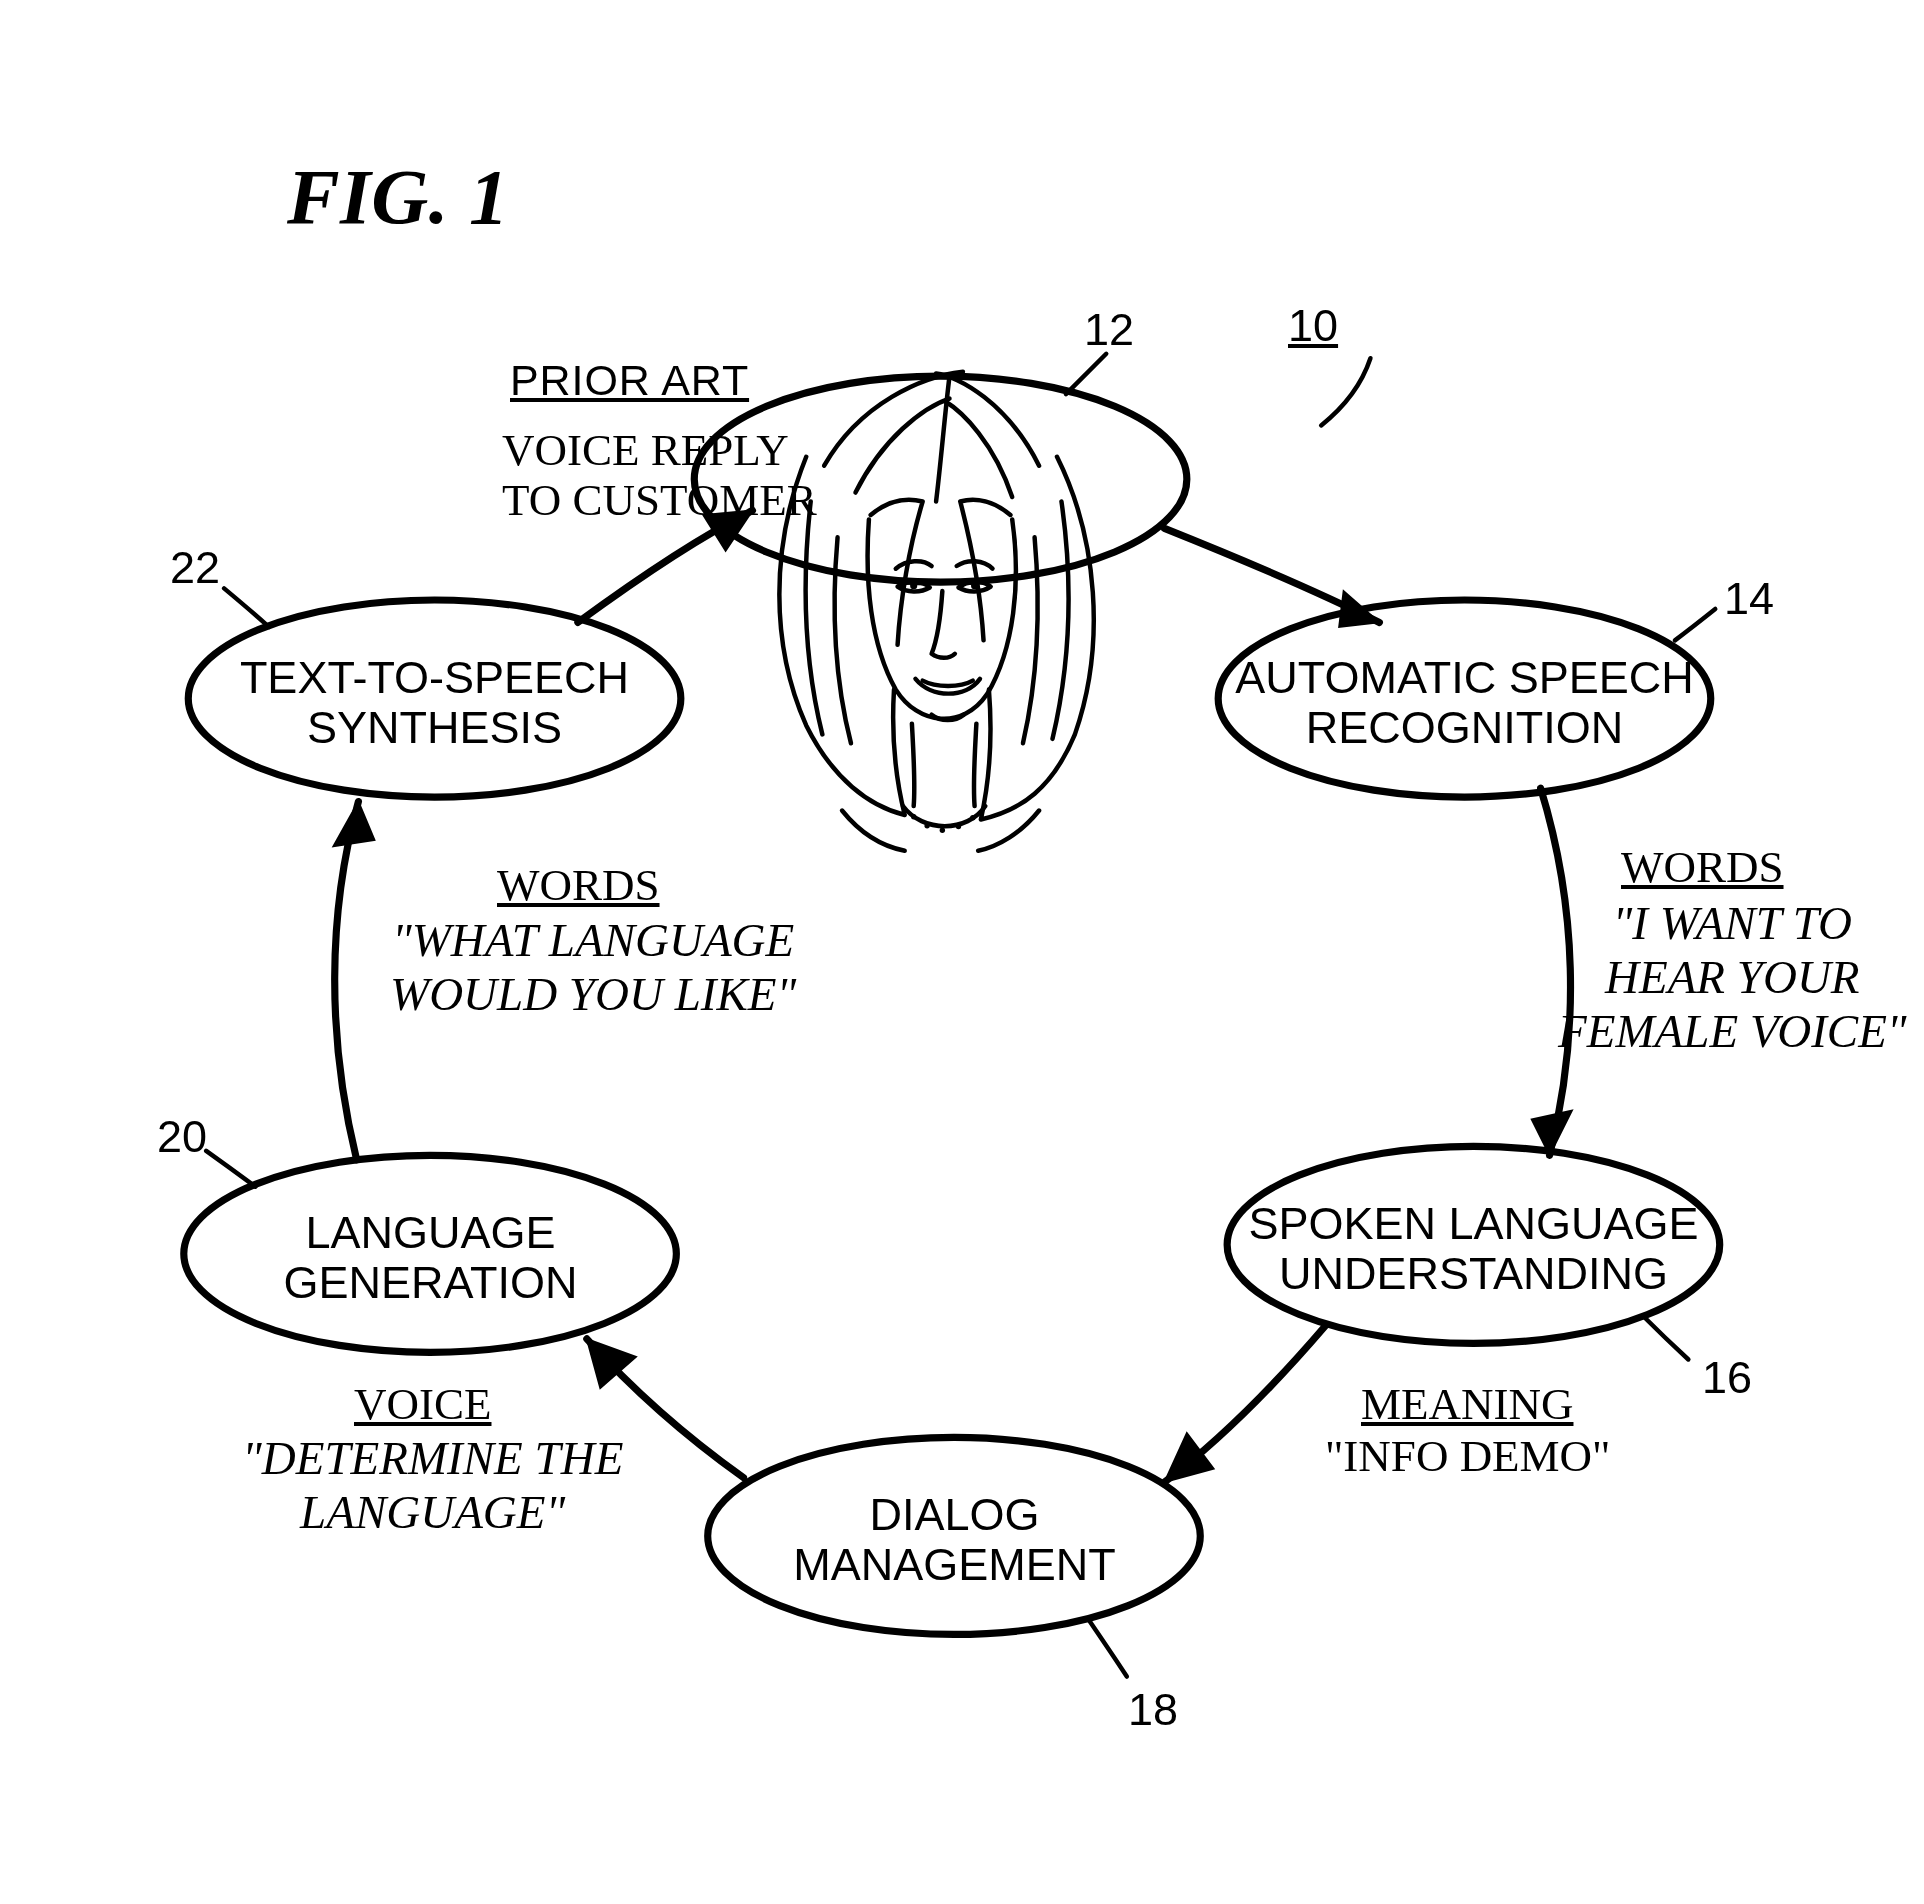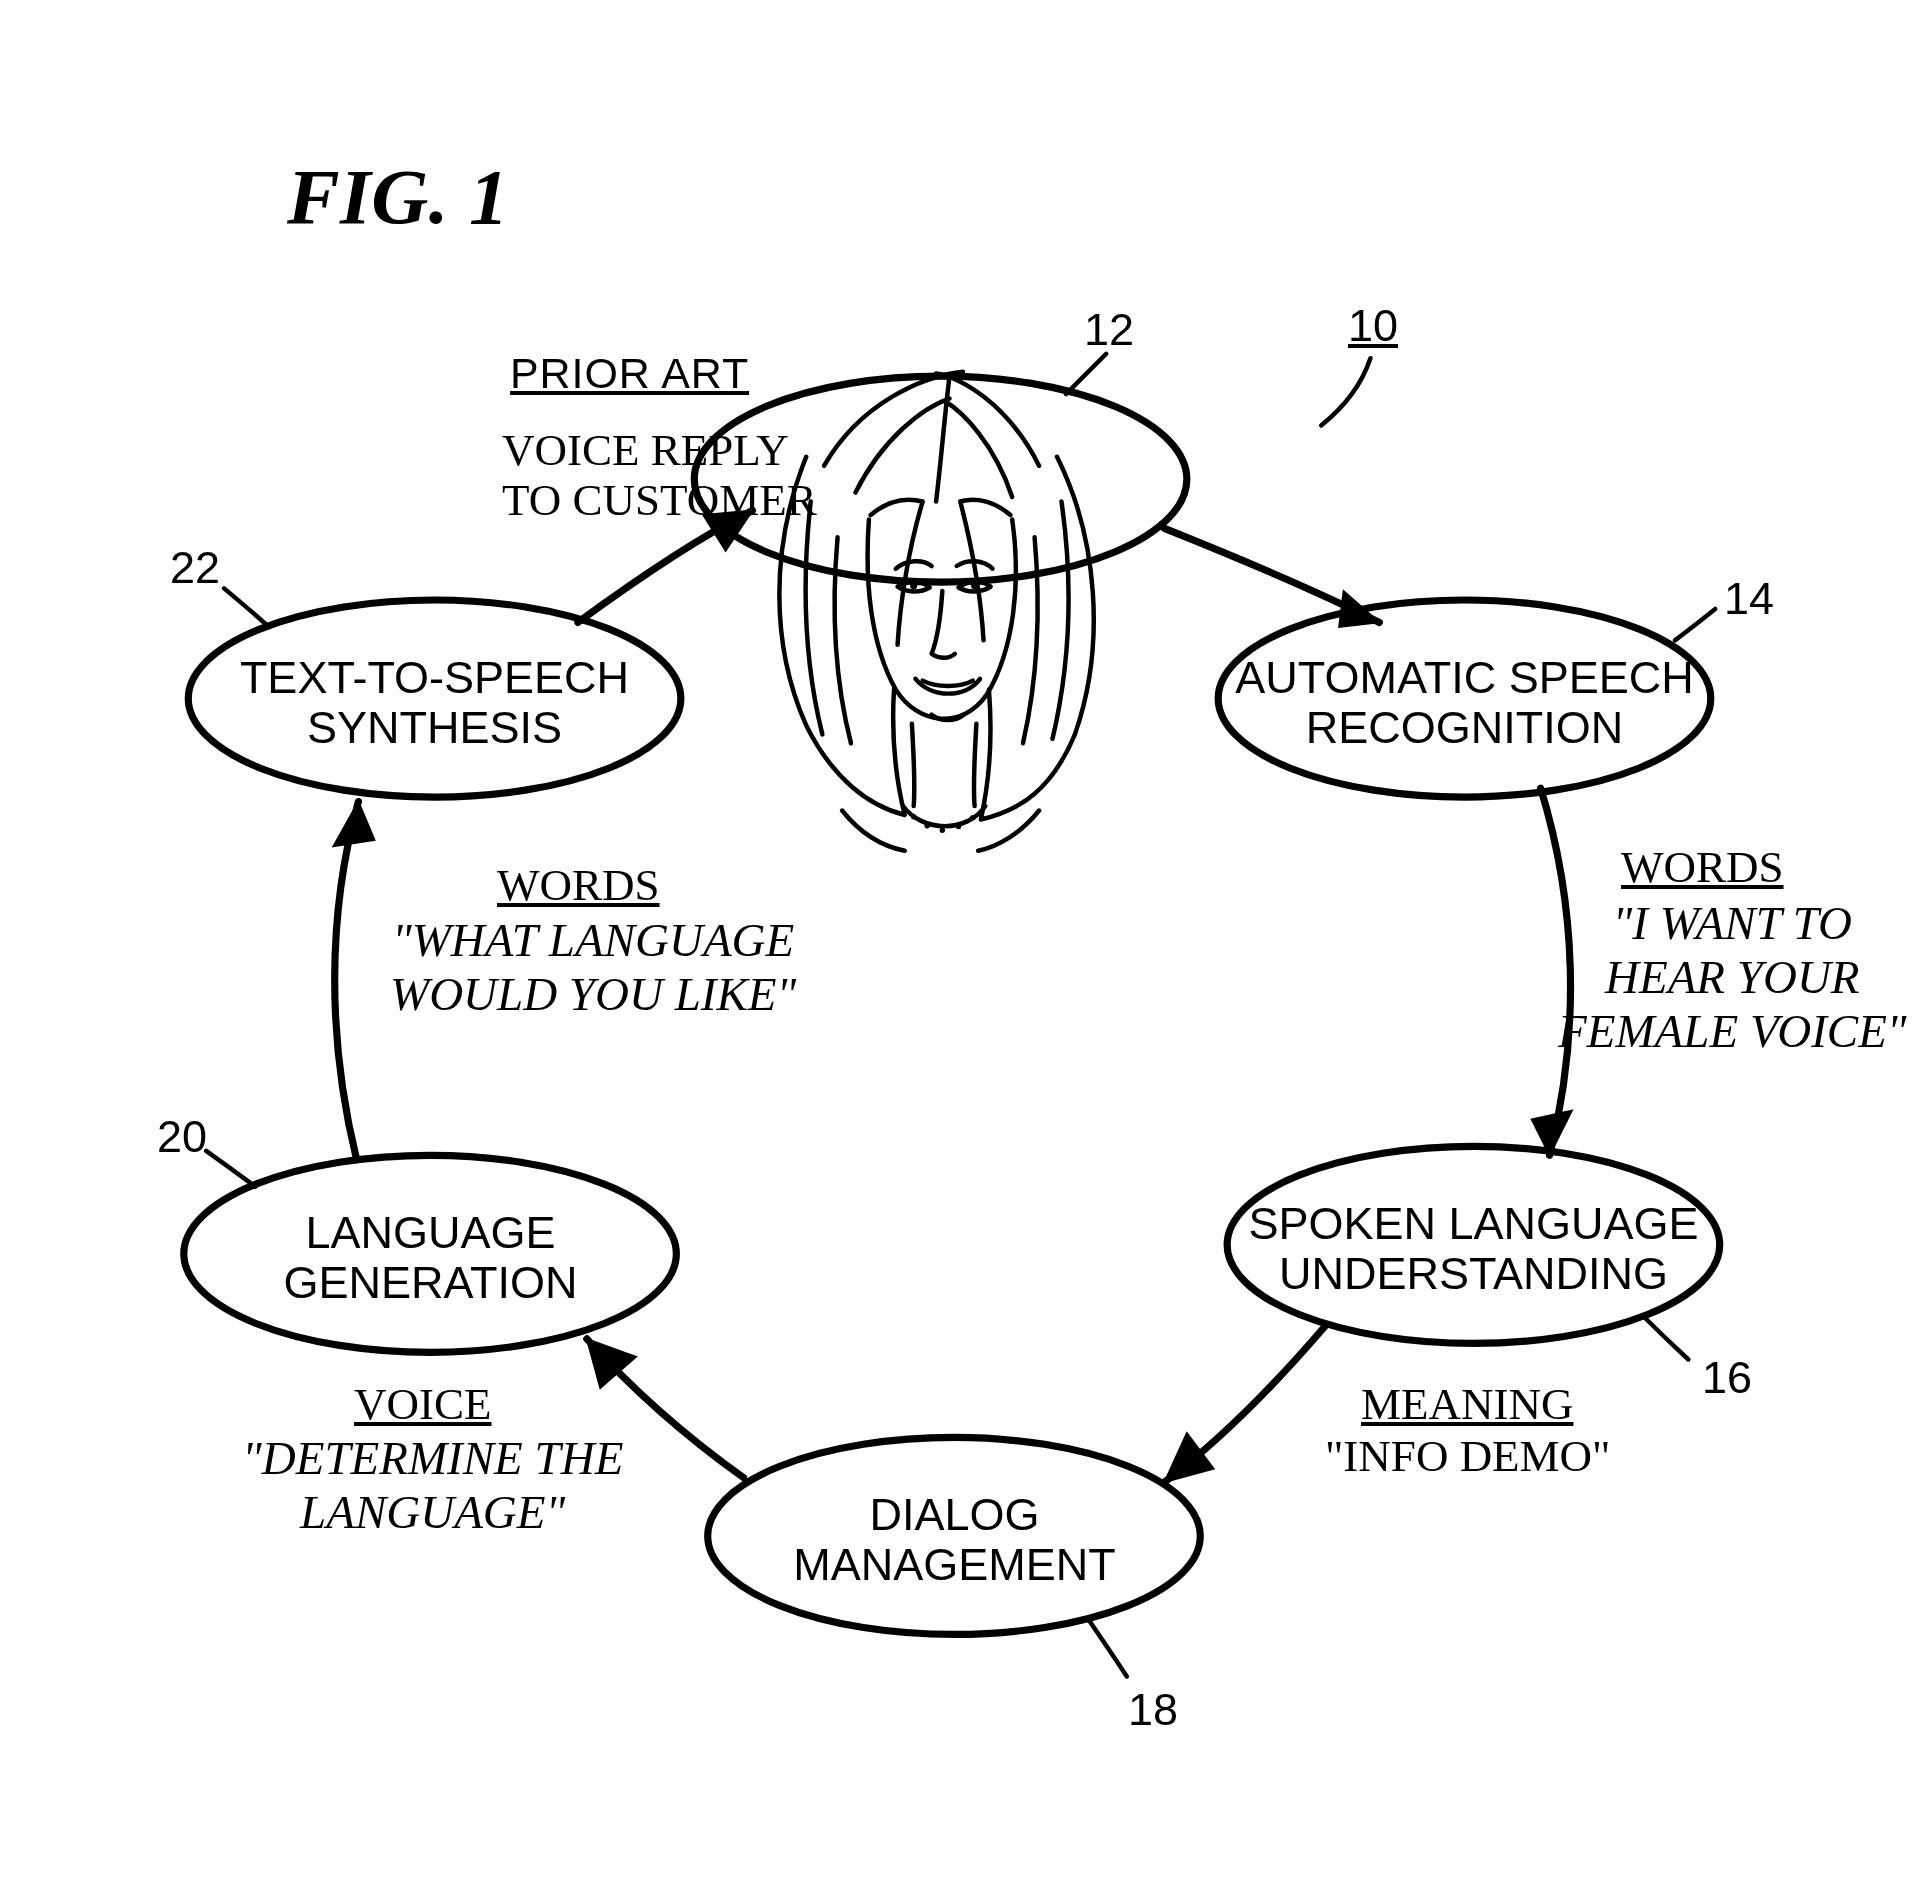--- a/index.html
+++ b/index.html
@@ -22,20 +22,21 @@
     font-size: 79px;
     letter-spacing: 0.4px;
   }
   .prior-art {
     position: absolute;
     font-family: Arial, Helvetica, sans-serif;
     font-weight: 400;
     font-size: 43px;
     text-decoration: underline;
     letter-spacing: 0.9px;
+    margin-top: 7px;
   }
   .label {
     position: absolute;
     font-family: Liberation Serif, serif;
     font-size: 45px;
     line-height: 1.12;
     text-align: left;
     white-space: pre;
   }
   .words-hdr {
@@ -221,21 +222,21 @@
     <path class="thin" d="M 285 1325 C 262 1308, 244 1295, 230 1285"></path>
 
     <path class="thin" d="M 300 700 C 280 682, 262 667, 250 657"></path>
 
   </svg>
 
   <div class="fig-title" style="left:287px; top:152px;">FIG. 1</div>
 
   <div class="prior-art" style="left:510px; top:349px;">PRIOR ART</div>
 
-  <div class="refnum ul" style="left:1348px; top:300px;">10</div>
+  <div class="refnum ul" style="left:1288px; top:300px;">10</div>
   <div class="refnum" style="left:1084px; top:304px;">12</div>
   <div class="refnum" style="left:1724px; top:573px;">14</div>
   <div class="refnum" style="left:1702px; top:1352px;">16</div>
   <div class="refnum" style="left:1128px; top:1684px;">18</div>
   <div class="refnum" style="left:157px; top:1111px;">20</div>
   <div class="refnum" style="left:170px; top:542px;">22</div>
 
   <div class="node" style="left:188px; top:645px; width:493px; height:107px;">
     <div class="node-text">TEXT-TO-SPEECH
 SYNTHESIS</div>

